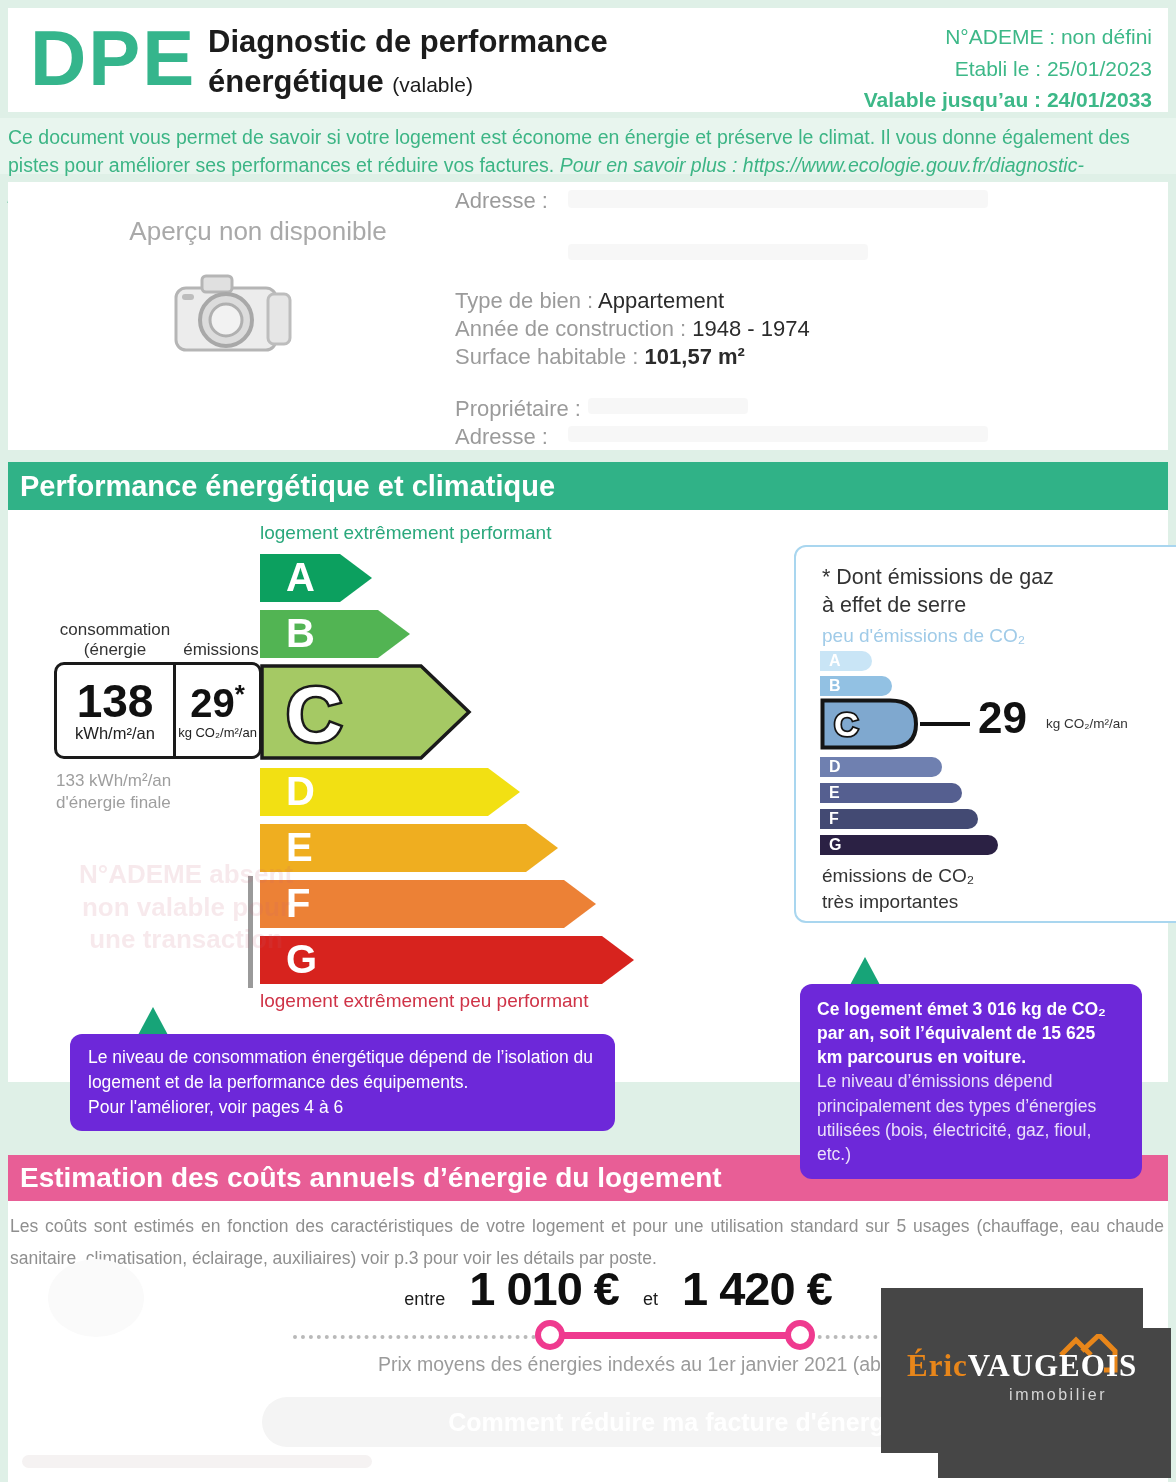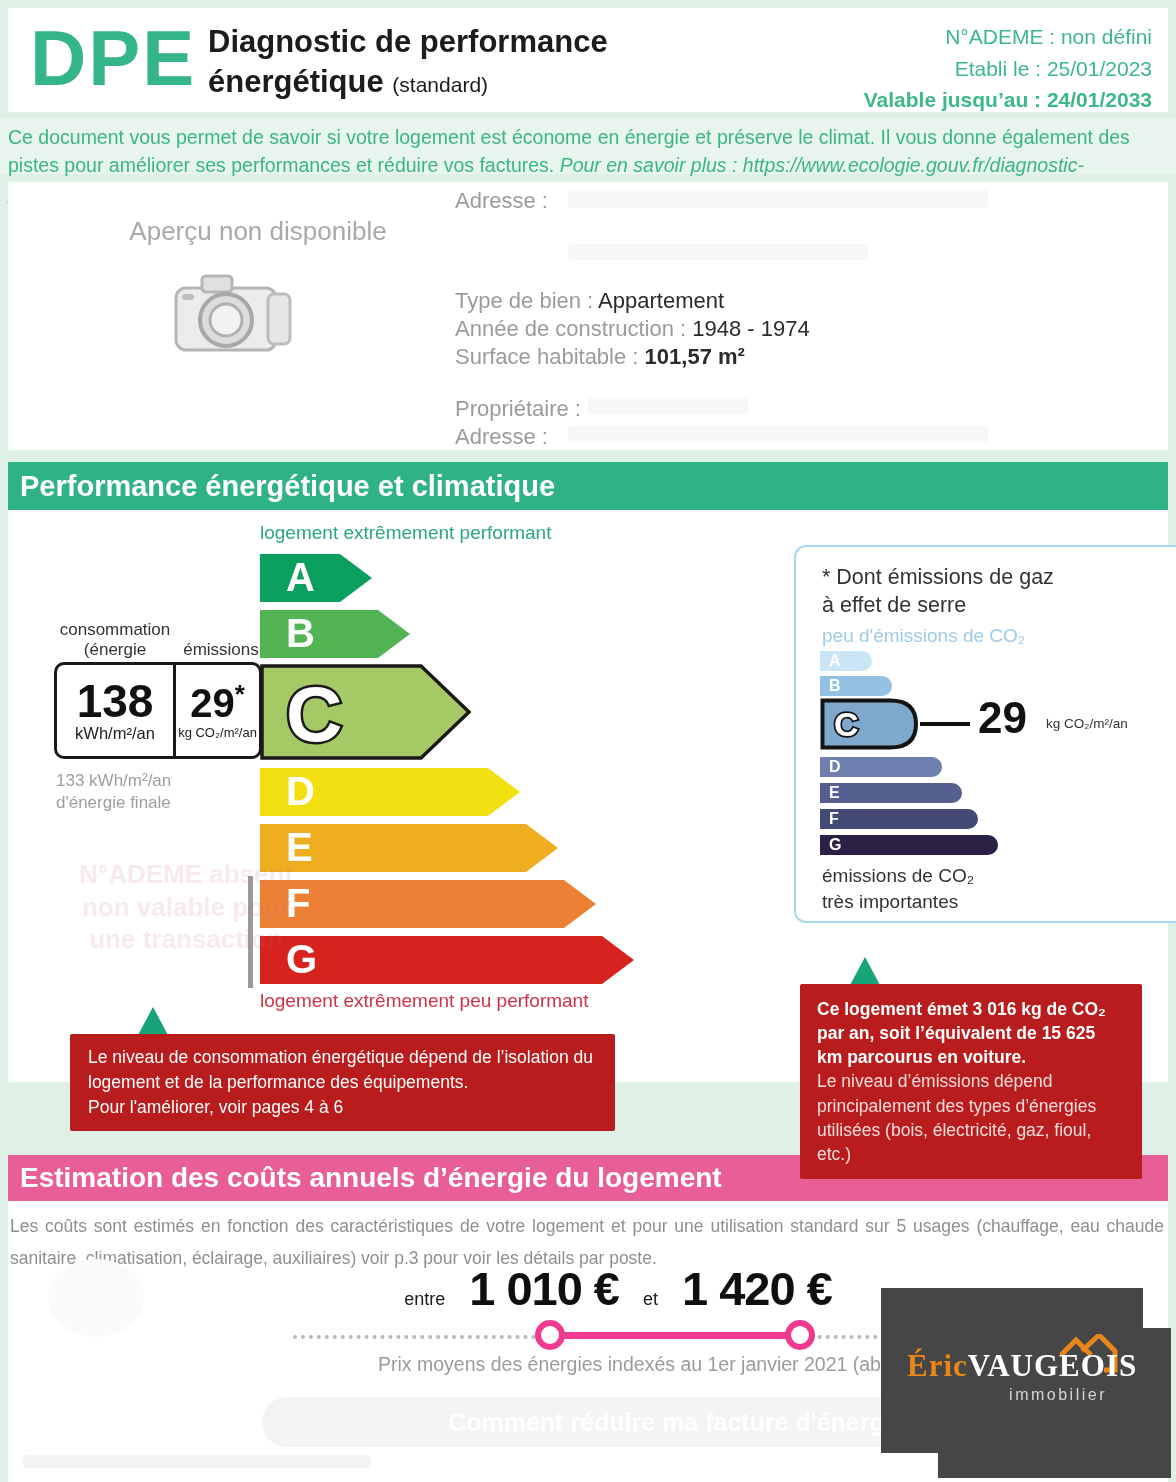--- a/index.html
+++ b/index.html
@@ -71,21 +71,21 @@
   .cb-d { top:210px; width:122px; }
   .cb-e { top:236px; width:142px; }
   .cb-f { top:262px; width:158px; }
   .cb-g { top:288px; width:178px; }
   .connector { position:absolute; left:124px; top:175px; width:50px; height:4px; background:#111; }
   .co2-value { position:absolute; left:182px; top:146px; font-size:44px; font-weight:800; color:#111; }
   .co2-unit { position:absolute; left:250px; top:169px; font-size:13.5px; color:#333; }
   .co2-high { position:absolute; left:26px; top:316px; font-size:19px; color:#333; line-height:1.35; }
 
   
-  .callout { position:absolute; background:#b91c1c; border-radius:2px; color:#fff; z-index:5; }
+  .callout { position:absolute; background:#6d28d9; border-radius:12px; color:#fff; z-index:5; }
   .callout-left { left:70px; top:1034px; width:545px; padding:11px 18px; font-size:17.5px; line-height:1.42; }
   .callout-right { left:800px; top:984px; width:342px; padding:13px 17px; font-size:17.5px; line-height:1.38; }
   .callout-right .c-bold { font-weight:700; }
   .callout-right .c-norm { color:rgba(255,255,255,.85); }
   .tri { position:absolute; width:0; height:0; border-left:15px solid transparent; border-right:15px solid transparent; border-bottom:28px solid #17a478; z-index:5; }
   .tri-left { left:138px; top:1007px; }
   .tri-right { left:850px; top:957px; }
 
   
   .cost-title { left:8px; top:1155px; width:1160px; height:46px; background:#e85e96; color:#fff; font-size:28px; font-weight:800; line-height:46px; padding-left:12px; position:absolute; }
@@ -121,21 +121,21 @@
 <body>
 
 <div id="page">
 
   <div class="card header-card">
     <div class="dpe-logo">DPE</div>
     <div class="doc-title">
       <div>Diagnostic de performance</div>
       <div>
         <span>énergétique</span>
-        <span class="title-suffix">(standard)</span>
+        <span class="title-suffix">(valable)</span>
       </div>
     </div>
     <div class="ademe">
       <div>N°ADEME : non défini</div>
       <div>Etabli le : 25/01/2023</div>
       <div class="bold">Valable jusqu’au : 24/01/2033</div>
     </div>
   </div>
 
   <div class="intro">

